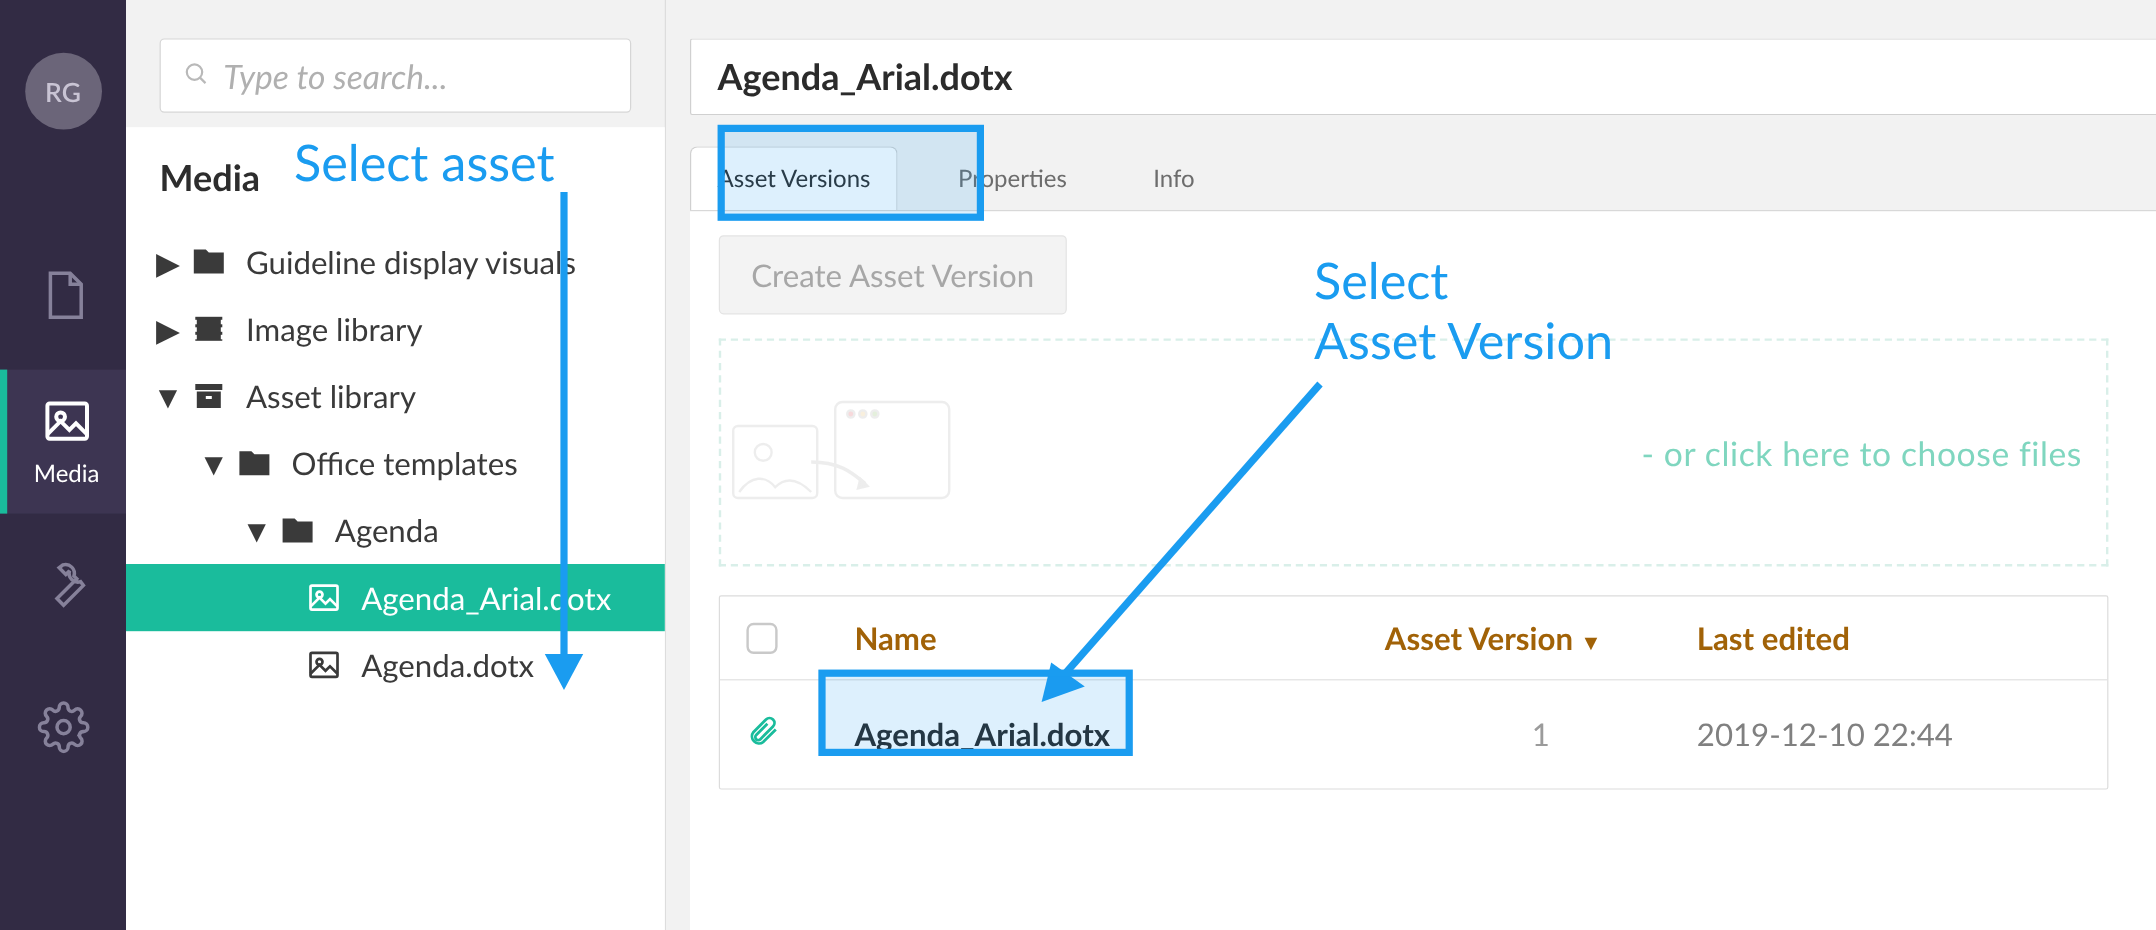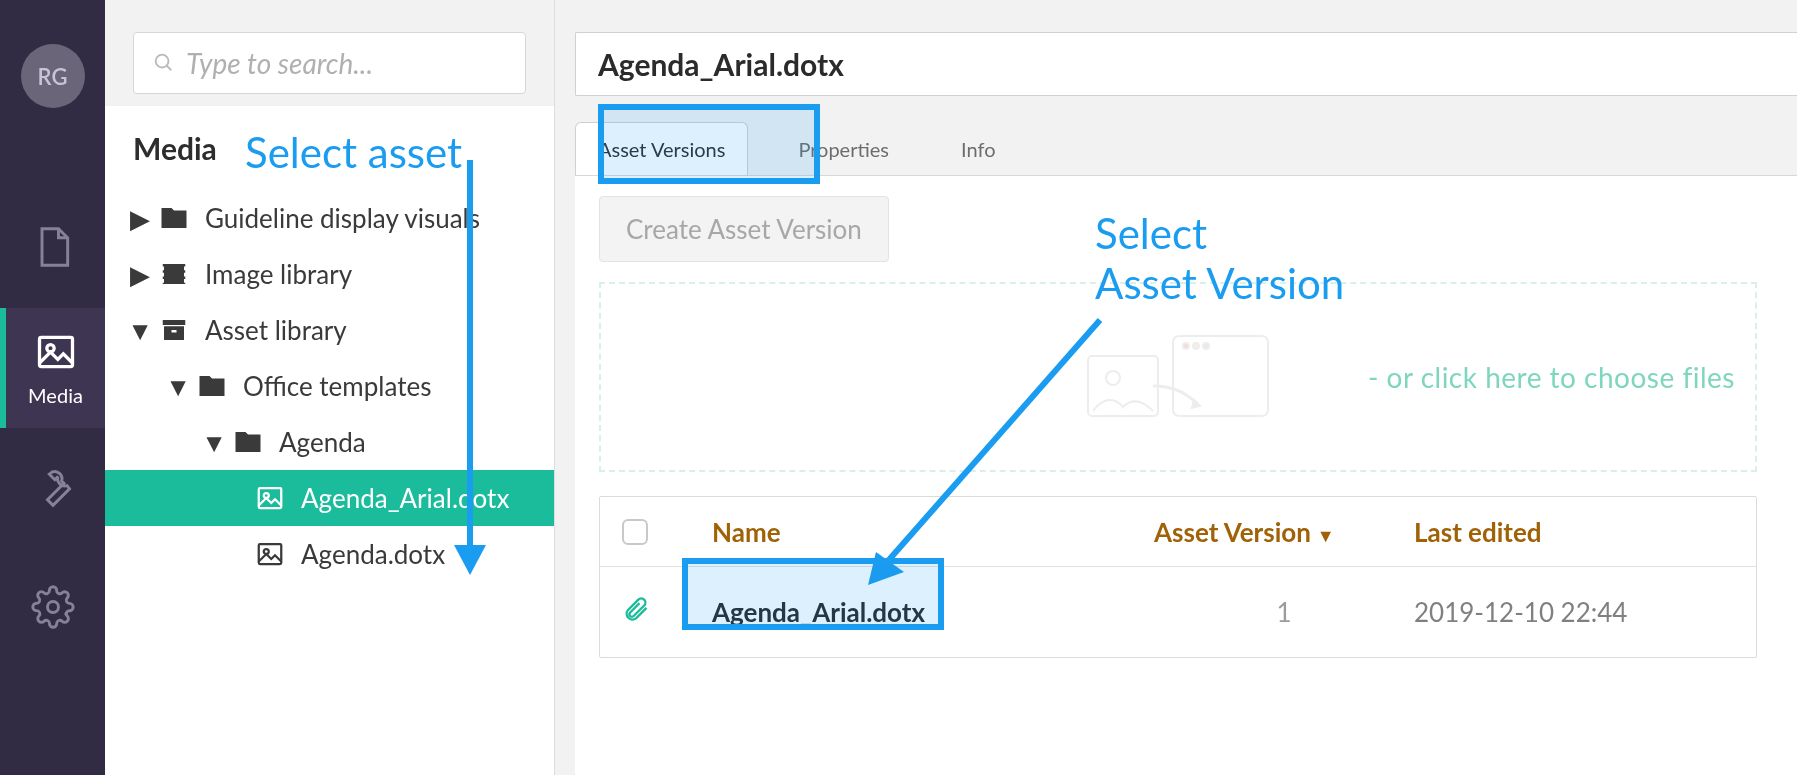--- a/index.html
+++ b/index.html
@@ -185,21 +185,20 @@
     cursor: not-allowed;
   }
 
   .dropzone {
     margin-top: 20px;
     border: 2px dashed #d9efe9;
     height: 190px;
     position: relative;
     display: flex;
     align-items: center;
-    justify-content: center;
     color: #6fd4b9;
   }
   .dropzone-text {
     position: absolute;
     right: 20px;
     font-size: 28px;
     color: #7fd6bf;
     letter-spacing: .5px;
   }
   .dropzone-art { opacity: .25; }
@@ -450,21 +449,21 @@
         <div class="cell-name">
           <span>Agenda_Arial.dotx</span>
         </div>
         <div class="cell-v">1</div>
         <div class="cell-date">2019-12-10 22:44</div>
       </div>
     </div>
   </div>
 </div>
 
-<div class="annotation" style="left:245px; top:127px;">Select asset</div>
+<div class="annotation" style="left:245px; top:110px;">Select asset</div>
 <svg class="overlay-arrow" style="left:440px; top:160px;" width="60" height="420">
   <line x1="30" y1="0" x2="30" y2="390" stroke="#1a9cf0" stroke-width="6"></line>
   <polygon points="30,415 14,385 46,385" fill="#1a9cf0"></polygon>
 </svg>
 
 <div class="box-highlight" style="left:598px; top:104px; width:222px; height:80px;"></div>
 
 <div class="annotation" style="left:1095px; top:208px;">Select</div>
 <div class="annotation" style="left:1095px; top:258px;">Asset Version</div>
 <svg class="overlay-arrow" style="left:850px; top:310px;" width="270" height="290">

